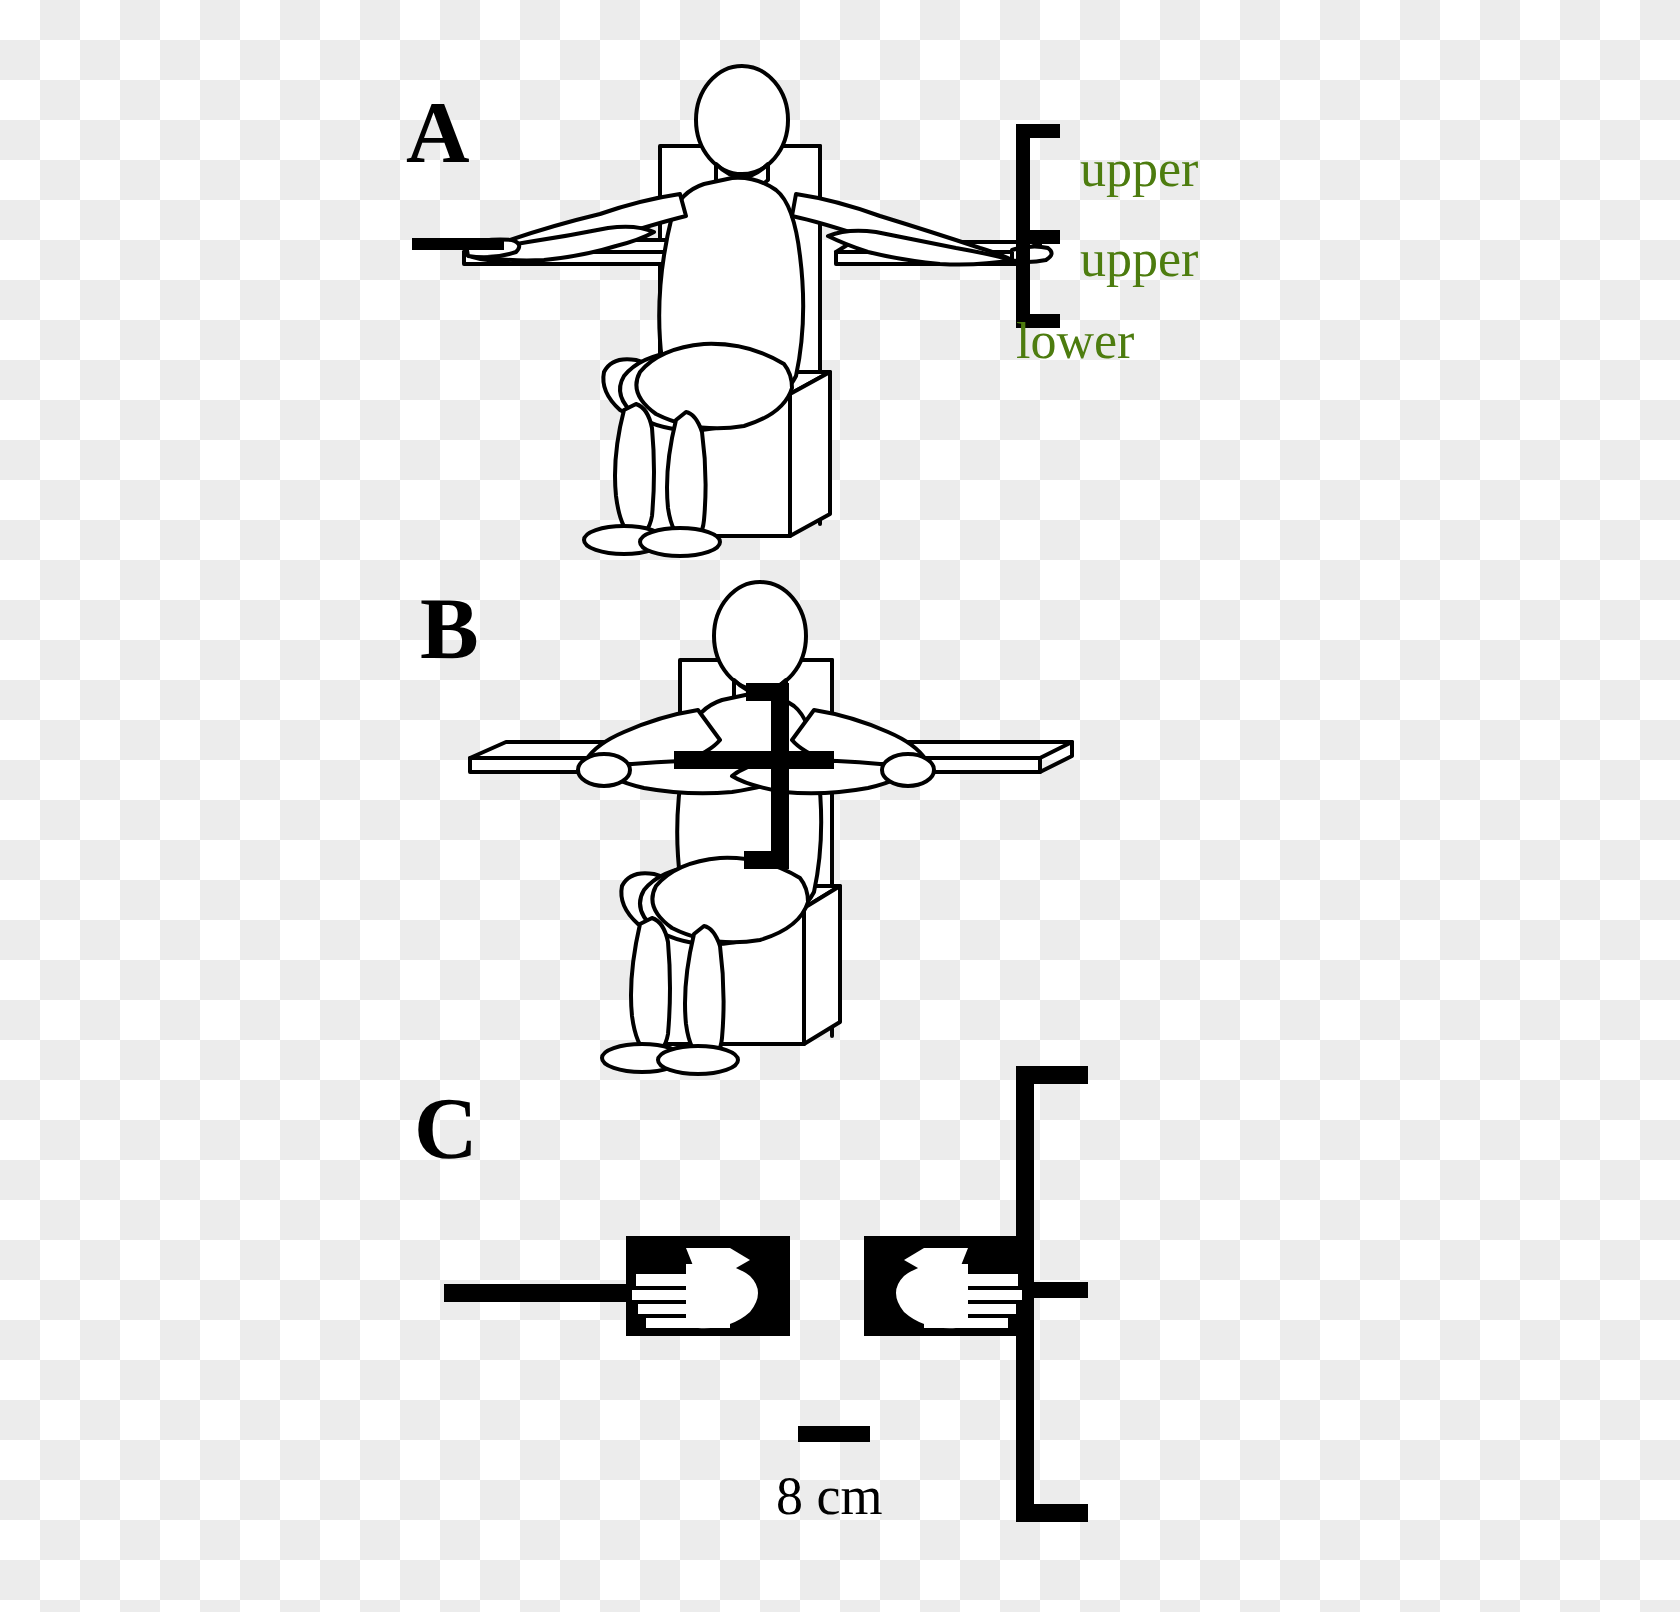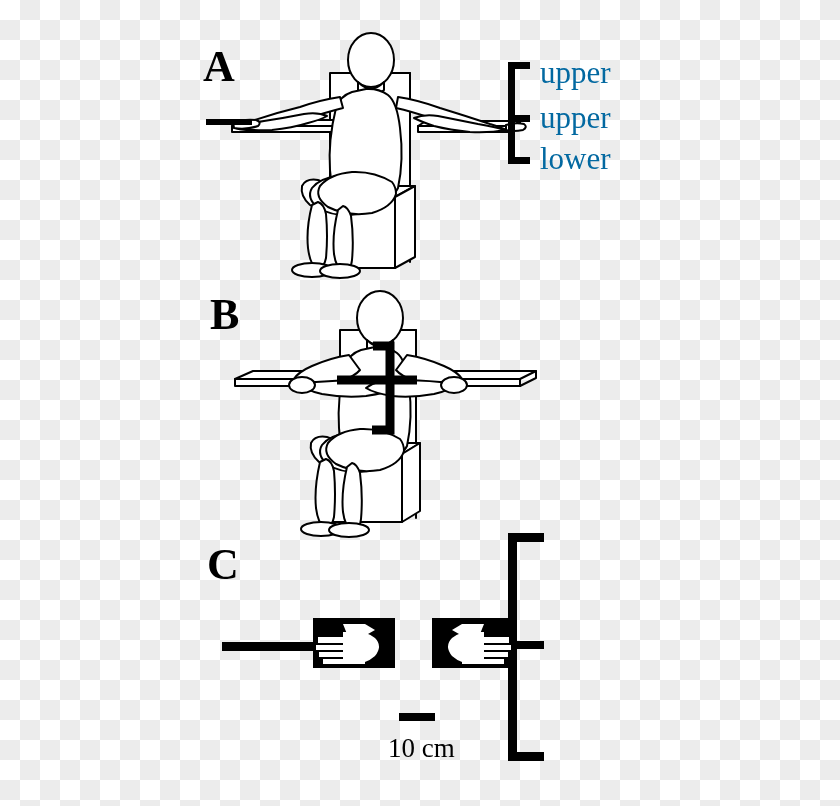--- a/index.html
+++ b/index.html
@@ -18,21 +18,21 @@
   svg.figure-layer{position:absolute;top:0;left:0;width:840px;height:806px;overflow:visible;}
   .panel-letter{
     position:absolute;
     font-family:"Liberation Serif","DejaVu Serif",serif;
     font-weight:bold;font-size:44px;color:#000;line-height:1;
     letter-spacing:0;
   }
   .range-label{
     position:absolute;
     font-family:"Liberation Serif","DejaVu Serif",serif;
-    font-size:31px;color:#0369a1;line-height:1;white-space:nowrap;
+    font-size:26px;color:#4d7c0f;line-height:1;white-space:nowrap;margin-top:15px;
   }
   .scale-label{
     position:absolute;
     font-family:"Liberation Serif","DejaVu Serif",serif;
     font-size:27px;color:#000;line-height:1;white-space:nowrap;
   }
   .hand-box{position:absolute;background:#000;}
   .bar{position:absolute;background:#000;}
 </style>
 </head>
@@ -187,21 +187,21 @@
       </g>
     </g>
   </svg>
 
   <div class="panel-letter" style="left:210px;top:293px;">B</div>
 
   <div class="panel-letter" style="left:207px;top:543px;">C</div>
 
   <div class="range-label" style="left:540px;top:57px;">upper</div>
   <div class="range-label" style="left:540px;top:102px;">upper</div>
-  <div class="range-label" style="left:540px;top:143px;text-align:right;">lower</div>
+  <div class="range-label" style="left:508px;top:143px;text-align:right;">lower</div>
 
   <div class="bar" style="left:206px;top:119px;width:46px;height:6px;"></div>
   <div class="bar" style="left:222px;top:642px;width:94px;height:9px;"></div>
 
   <div class="hand-box" style="left:313px;top:618px;width:82px;height:50px;">
     <svg viewBox="0 0 82 50" width="82" height="50" aria-hidden="true">
       <g fill="#ffffff">
         <path d="M30 6 L52 6 L62 12 L55 16 L34 16 Z"></path>
         <path d="M5 19 L40 19 L40 25 L5 25 Z"></path>
         <path d="M3 27 L44 27 L44 32 L3 32 Z"></path>
@@ -219,15 +219,15 @@
         <path d="M5 19 L40 19 L40 25 L5 25 Z"></path>
         <path d="M3 27 L44 27 L44 32 L3 32 Z"></path>
         <path d="M6 34 L48 34 L48 39 L6 39 Z"></path>
         <path d="M10 41 L52 41 L52 46 L10 46 Z"></path>
         <path d="M34 14 Q52 12 62 20 Q70 28 62 38 Q52 47 36 46 L30 46 L30 14 Z"></path>
       </g>
     </svg>
   </div>
 
   <div class="bar" style="left:399px;top:713px;width:36px;height:8px;"></div>
-  <div class="scale-label" style="left:388px;top:735px;">10 cm</div>
+  <div class="scale-label" style="left:388px;top:735px;">8 cm</div>
 
 </div>
 
 </body></html>

